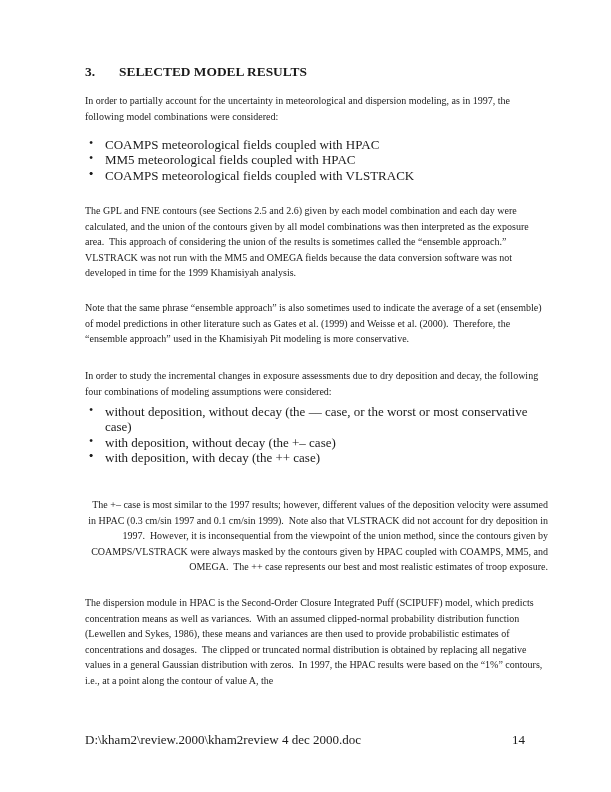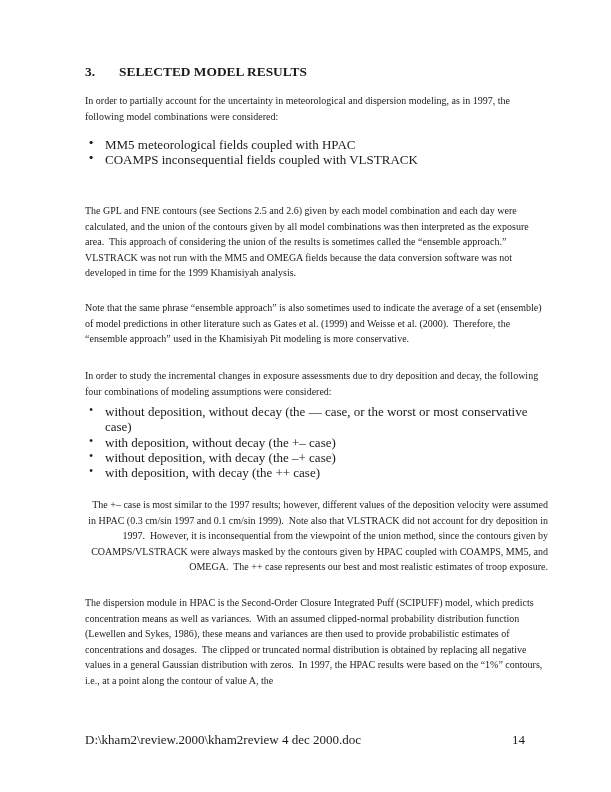--- a/index.html
+++ b/index.html
@@ -85,36 +85,36 @@
 
 <div class="page">
 
   <div class="heading">
     <span class="num">3.</span><span class="title">SELECTED MODEL RESULTS</span>
   </div>
 
   <div class="block para-1">In order to partially account for the uncertainty in meteorological and dispersion modeling, as in 1997, the following model combinations were considered:</div>
 
   <ul class="bullets list-1">
-    <li><span class="bullet-dot">•</span></li>
+    <li><span class="bullet-dot">•</span><span>COAMPS meteorological fields coupled with HPAC</span></li>
     <li><span class="bullet-dot">•</span><span>MM5 meteorological fields coupled with HPAC</span></li>
     <li><span class="bullet-dot">•</span></li>
-    <li><span class="bullet-dot">•</span><span>COAMPS inconsequential fields coupled with VLSTRACK</span></li>
+    <li><span class="bullet-dot">•</span><span>COAMPS meteorological fields coupled with VLSTRACK</span></li>
   </ul>
 
   <div class="block para-2">The GPL and FNE contours (see Sections 2.5 and 2.6) given by each model combination and each day were calculated, and the union of the contours given by all model combinations was then interpreted as the exposure area.  This approach of considering the union of the results is sometimes called the “ensemble approach.”  VLSTRACK was not run with the MM5 and OMEGA fields because the data conversion software was not developed in time for the 1999 Khamisiyah analysis.</div>
 
   <div class="block para-3">Note that the same phrase “ensemble approach” is also sometimes used to indicate the average of a set (ensemble) of model predictions in other literature such as Gates et al. (1999) and Weisse et al. (2000).  Therefore, the “ensemble approach” used in the Khamisiyah Pit modeling is more conservative.</div>
 
   <div class="block para-4">In order to study the incremental changes in exposure assessments due to dry deposition and decay, the following four combinations of modeling assumptions were considered:</div>
 
   <ul class="bullets list-2">
     <li><span class="bullet-dot">•</span><span>without deposition, without decay (the –– case, or the worst or most conservative case)</span></li>
     <li><span class="bullet-dot">•</span><span>with deposition, without decay (the +– case)</span></li>
-    <li><span class="bullet-dot">•</span><span>without deposition, with decay (the –+ case)</span></li>
+    <li><span class="bullet-dot">•</span></li>
     <li><span class="bullet-dot">•</span><span>with deposition, with decay (the ++ case)</span></li>
   </ul>
 
   <div class="block para-5">The +– case is most similar to the 1997 results; however, different values of the deposition velocity were assumed in HPAC (0.3 cm/sin 1997 and 0.1 cm/sin 1999).  Note also that VLSTRACK did not account for dry deposition in 1997.  However, it is inconsequential from the viewpoint of the union method, since the contours given by COAMPS/VLSTRACK were always masked by the contours given by HPAC coupled with COAMPS, MM5, and OMEGA.  The ++ case represents our best and most realistic estimates of troop exposure.</div>
 
   <div class="block para-6">The dispersion module in HPAC is the Second-Order Closure Integrated Puff (SCIPUFF) model, which predicts concentration means as well as variances.  With an assumed clipped-normal probability distribution function (Lewellen and Sykes, 1986), these means and variances are then used to provide probabilistic estimates of concentrations and dosages.  The clipped or truncated normal distribution is obtained by replacing all negative values in a general Gaussian distribution with zeros.  In 1997, the HPAC results were based on the “1%” contours, i.e., at a point along the contour of value A, the</div>
 
   <div class="footer">
     <span>D:\kham2\review.2000\kham2review 4 dec 2000.doc</span>
     <span>14</span>

